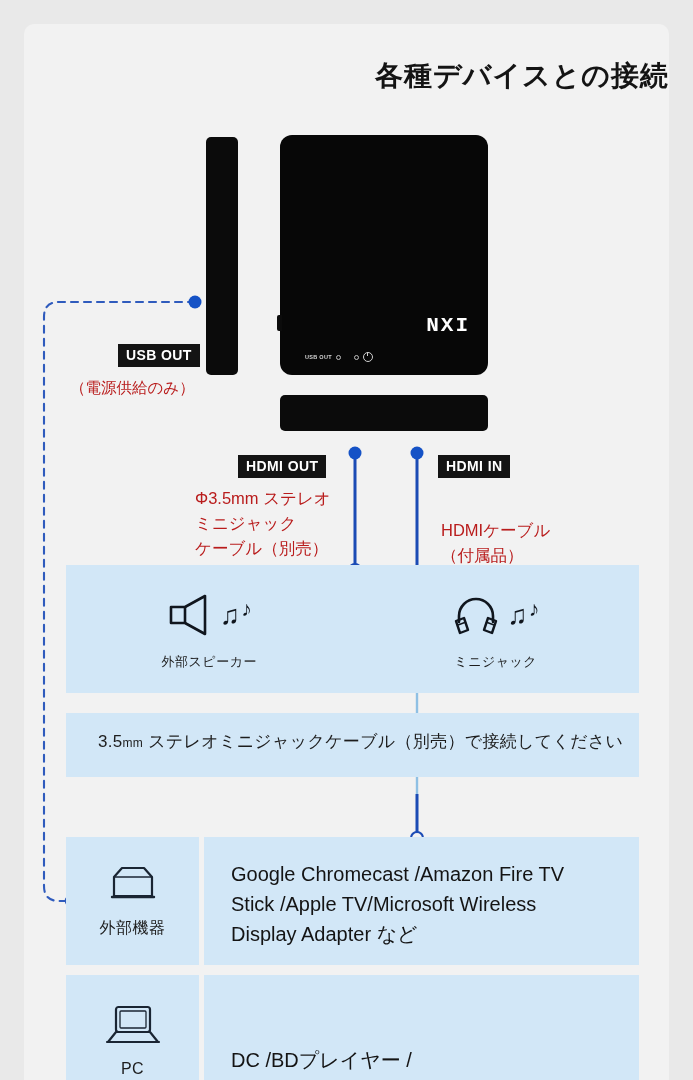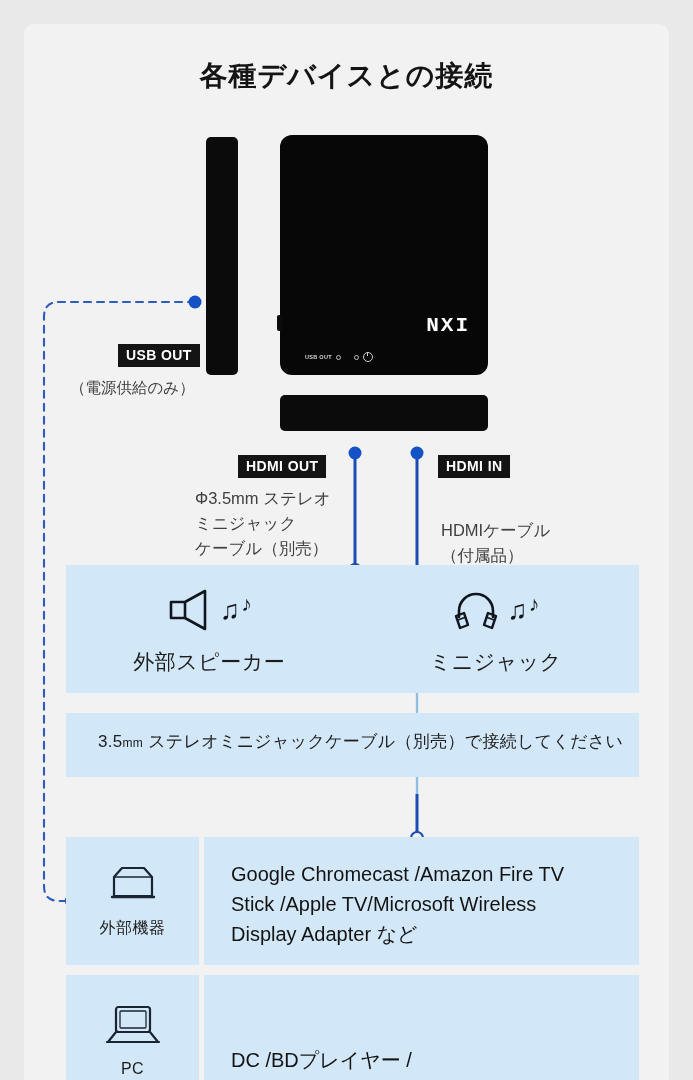--- a/index.html
+++ b/index.html
@@ -11,21 +11,21 @@
   }
   .page{
     position:absolute;left:24px;top:24px;
     width:645px;height:1056px;
     background:#f2f2f2;
     border-top-left-radius:10px;border-top-right-radius:10px;
     overflow:hidden;
   }
   .title{
     position:absolute;left:0;top:33px;width:645px;
-    text-align:center;
+    text-align:right;
     font-size:28px;font-weight:bold;color:#141414;
     letter-spacing:1px;
   }
 
   
   .dev-side{
     position:absolute;left:182px;top:113px;width:32px;height:238px;
     background:#0b0b0b;border-radius:5px;
   }
   .dev-main{
@@ -71,21 +71,21 @@
     background:#141414;color:#ffffff;
     font-size:14px;font-weight:bold;letter-spacing:.4px;
     padding:3px 8px 4px 8px;
     white-space:nowrap;
   }
   .tag-usb{left:94px;top:320px;}
   .tag-audio{left:214px;top:431px;}
   .tag-hdmi{left:414px;top:431px;}
 
   .cap{
-    position:absolute;color:#404040;
+    position:absolute;color:#b91c1c;
     font-size:16.5px;line-height:1.5;white-space:pre-line;
   }
   .cap-usb{left:46px;top:352px;font-size:15.5px;}
   .cap-audio{left:171px;top:462px;}
   .cap-hdmi{left:417px;top:462px;margin-top:32px;}
 
   
   svg.wires{position:absolute;left:0;top:0;width:645px;height:1056px;overflow:visible;}
 
   
@@ -98,21 +98,21 @@
   .p-pc-tx{left:180px;top:951px;width:435px;height:128px;}
 
   .dev-cell{
     position:absolute;top:0;height:128px;width:50%;
     display:flex;flex-direction:column;align-items:center;justify-content:center;
   }
   .dev-cell.left{left:0;}
   .dev-cell.right{left:50%;}
   .dev-cell .iconrow{display:flex;align-items:center;gap:4px;height:56px;}
   .dev-cell .lbl{
-    margin-top:10px;font-size:21px;color:#1d1d1d;letter-spacing:.5px;
+    margin-top:10px;font-size:13px;color:#1d1d1d;letter-spacing:.5px;
   }
   .notes{display:flex;align-items:flex-start;gap:1px;margin-left:3px;}
   .note-glyph{font-size:27px;color:#10161e;line-height:1;}
   .note-glyph.small{font-size:21px;position:relative;top:-4px;}
 
   .note-txt{
     position:absolute;left:32px;top:17px;
     font-size:17px;color:#1d1d1d;letter-spacing:.3px;white-space:nowrap;
   }
   .mm{font-size:12px;}

